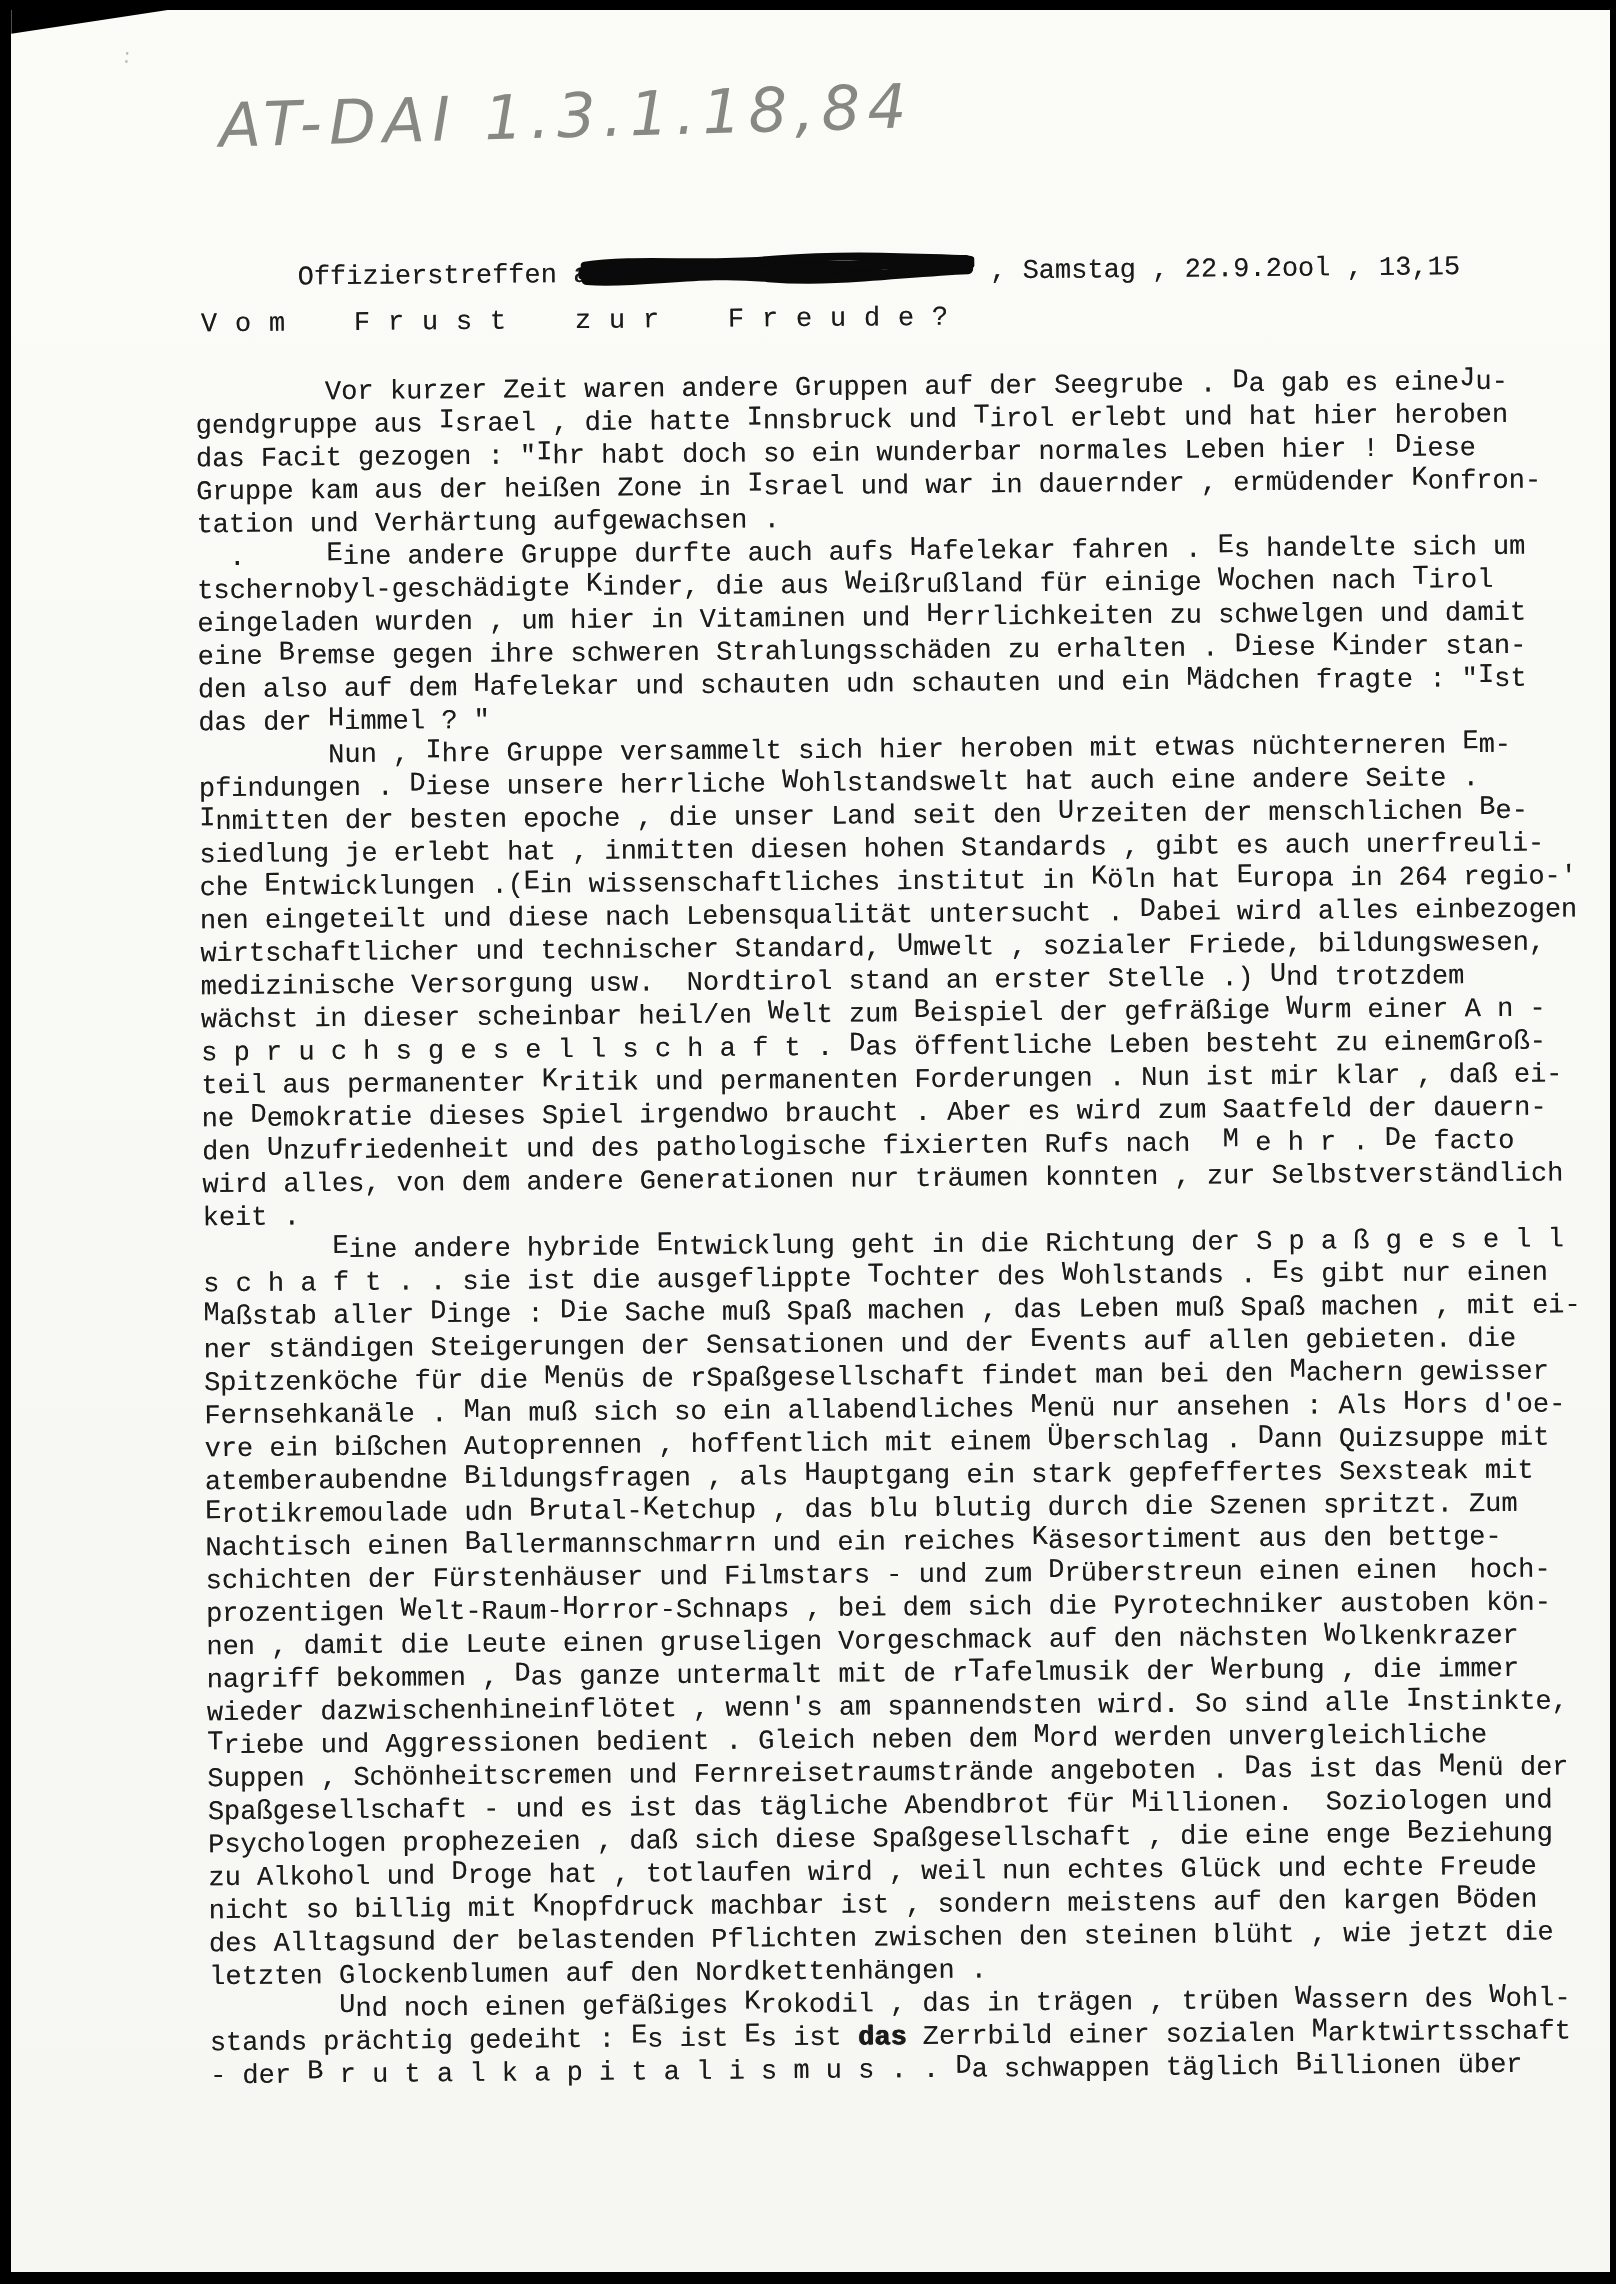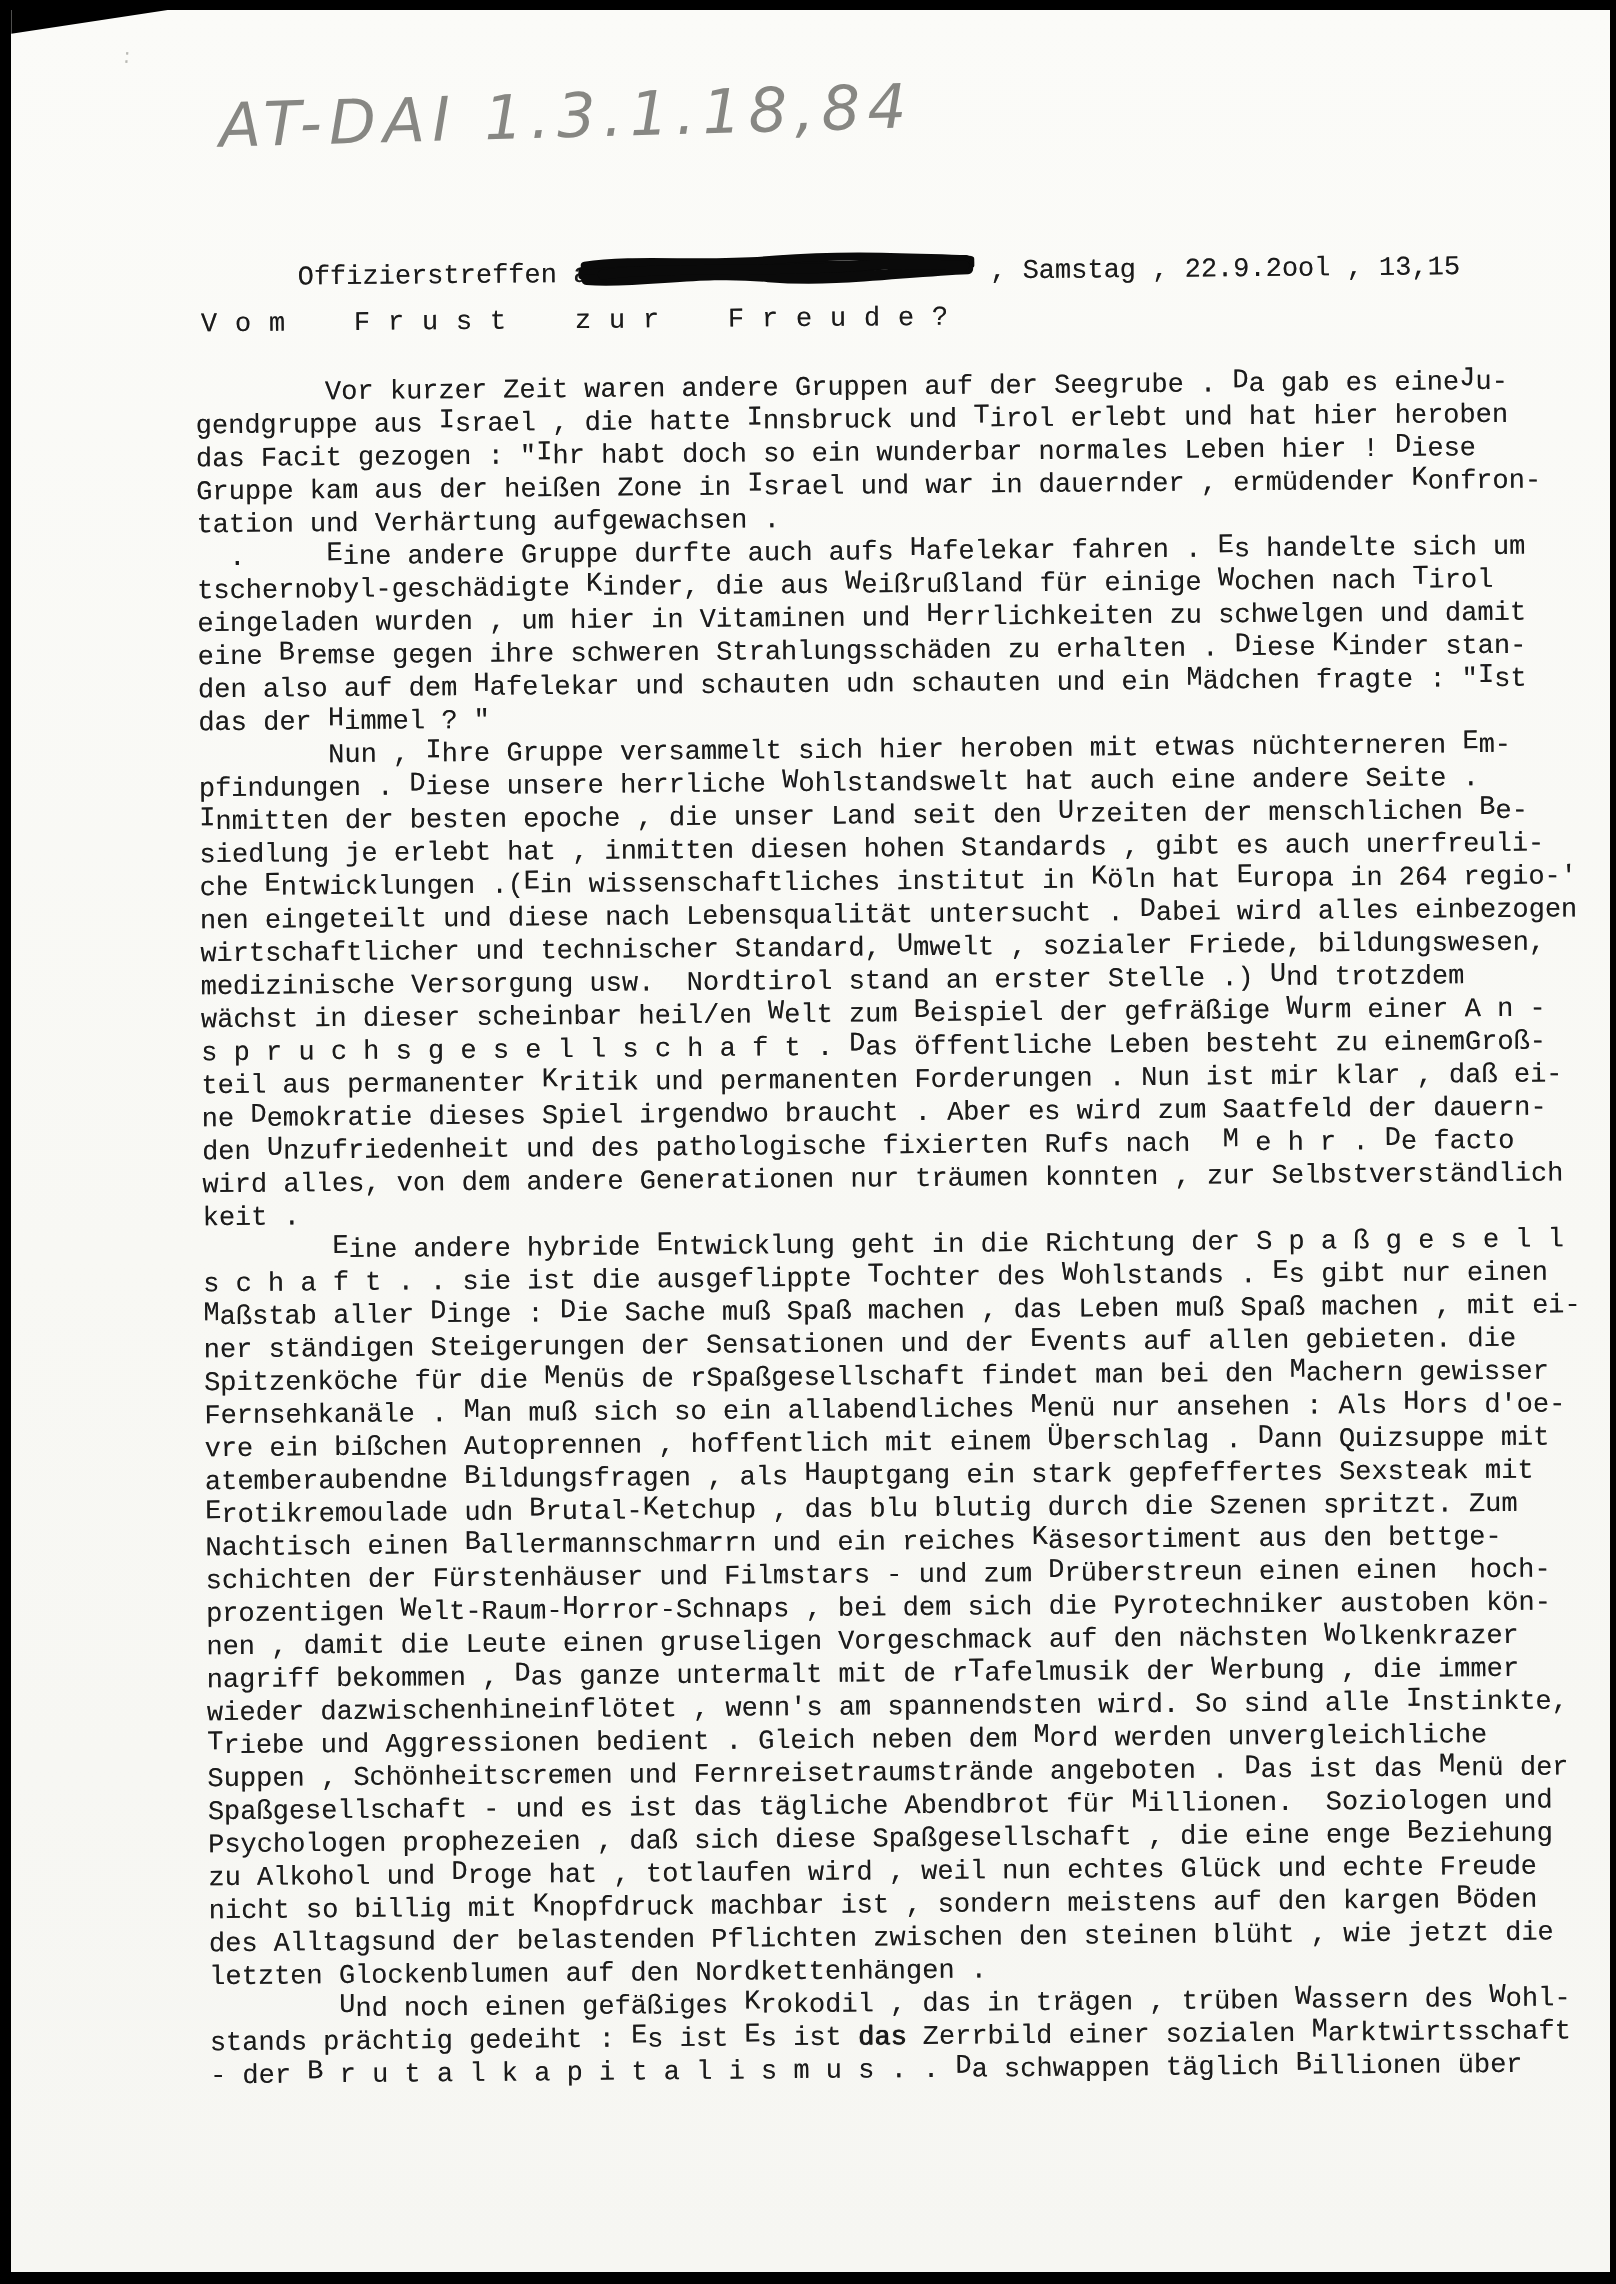--- a/index.html
+++ b/index.html
@@ -48,21 +48,21 @@
     display:inline-block;
     width:396px; height:36px;
     vertical-align:-8px;
     margin:0 0 0 -11.3px;
     transform:rotate(-0.4deg);
   }
   .title-line { position:absolute; left:197px; top:294px; letter-spacing:0.8px; }
   .doc-body { position:absolute; left:191px; top:362px; line-height:33px; }
   .line { height:33px; white-space:pre; }
   .cap { position:relative; top:-0.15em; }
-  .ovr { font-weight:normal; text-shadow:0.8px 0 0 currentColor, 0 0 0.8px currentColor; }
+  .ovr { font-weight:bold; text-shadow:0.8px 0 0 currentColor, 0 0 0.8px currentColor; }
 </style>
 </head>
 <body>
 
 <div class="paper">
   <div class="corner-clip"></div>
   <div class="content">
 
     <div class="corner-mark">:</div>
 

